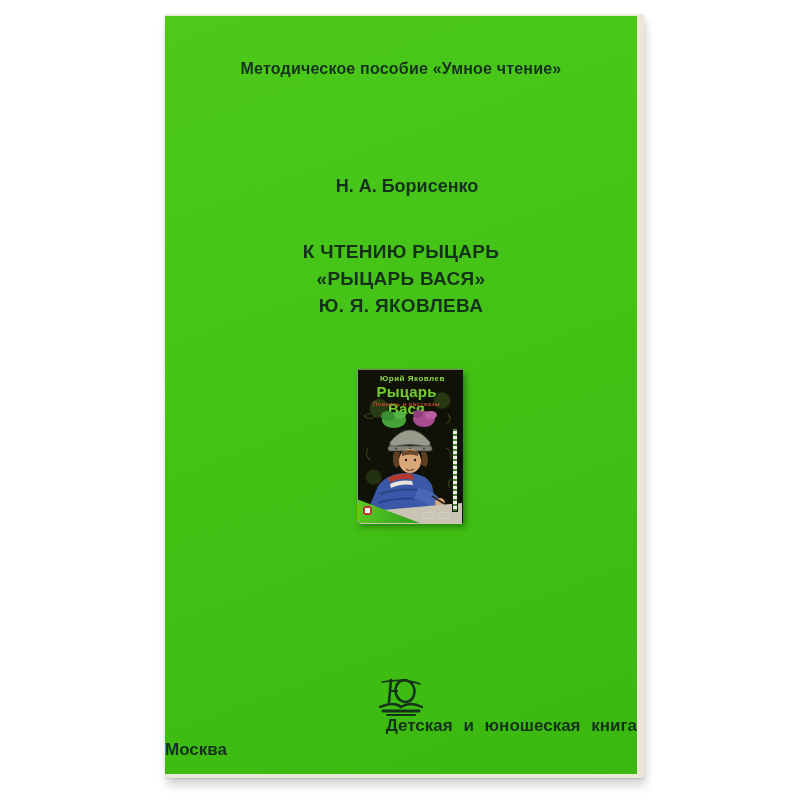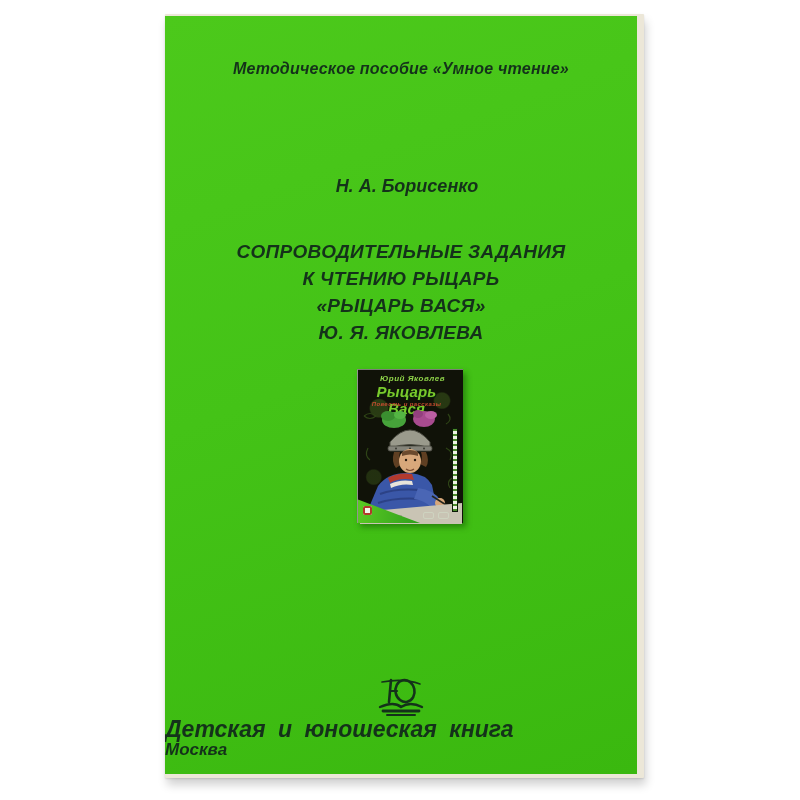--- a/index.html
+++ b/index.html
@@ -8,21 +8,20 @@
     --text-dark:#14321a;
     --page-edge:#ece7d8;
     --mini-title-green:#79ca2c;
     --mini-subtitle-red:#c14b2e;
   }
   *{margin:0;padding:0;box-sizing:border-box;}
   html,body{background:#ffffff;}
   .stage{
     position:relative;width:800px;height:800px;background:#ffffff;overflow:hidden;
     font-family:"Liberation Sans",sans-serif;
-    font-style:italic;
   }
   
   .book{
     position:absolute;left:165px;top:14px;width:479px;height:764px;
     background:var(--page-edge);
     border-radius:1px;
     box-shadow:2px 7px 10px rgba(0,0,0,.18), 0 1px 2px rgba(0,0,0,.12);
   }
   .cover{
     position:absolute;left:0;top:2px;right:7px;bottom:4px;
@@ -92,42 +91,41 @@
     display:block;width:11px;height:7px;
     border:1px solid #cfd6c2;border-radius:2px;opacity:.85;
   }
   
   .logo{
     position:absolute;left:0;right:0;top:660px;height:44px;
     display:flex;justify-content:center;align-items:center;
   }
   .pub{
     position:absolute;left:0;right:0;top:700px;
-    text-align:left;font-size:23px;font-weight:600;word-spacing:6px;
+    text-align:right;font-size:17px;font-weight:600;word-spacing:6px;
     color:var(--text-dark);
   }
   .city{
     position:absolute;left:0;right:0;top:724px;
     font-size:17px;font-weight:600;
     color:var(--text-dark);
   }
 </style>
 </head>
 <body>
 
 <div class="stage">
   <div class="book">
     <div class="cover">
 
       <div class="series">Методическое пособие «Умное чтение»</div>
 
       <div class="author">Н. А. Борисенко</div>
 
       <div class="title">
-        <div>СОПРОВОДИТЕЛЬНЫЕ ЗАДАНИЯ</div>
         <div>К ЧТЕНИЮ РЫЦАРЬ</div>
         <div>«РЫЦАРЬ ВАСЯ»</div>
         <div>Ю. Я. ЯКОВЛЕВА</div>
       </div>
 
       <div class="mini">
         <div class="mini-author">Юрий Яковлев</div>
         <div class="mini-title">Рыцарь Вася</div>
         <div class="mini-subtitle">Повесть и рассказы</div>
 

